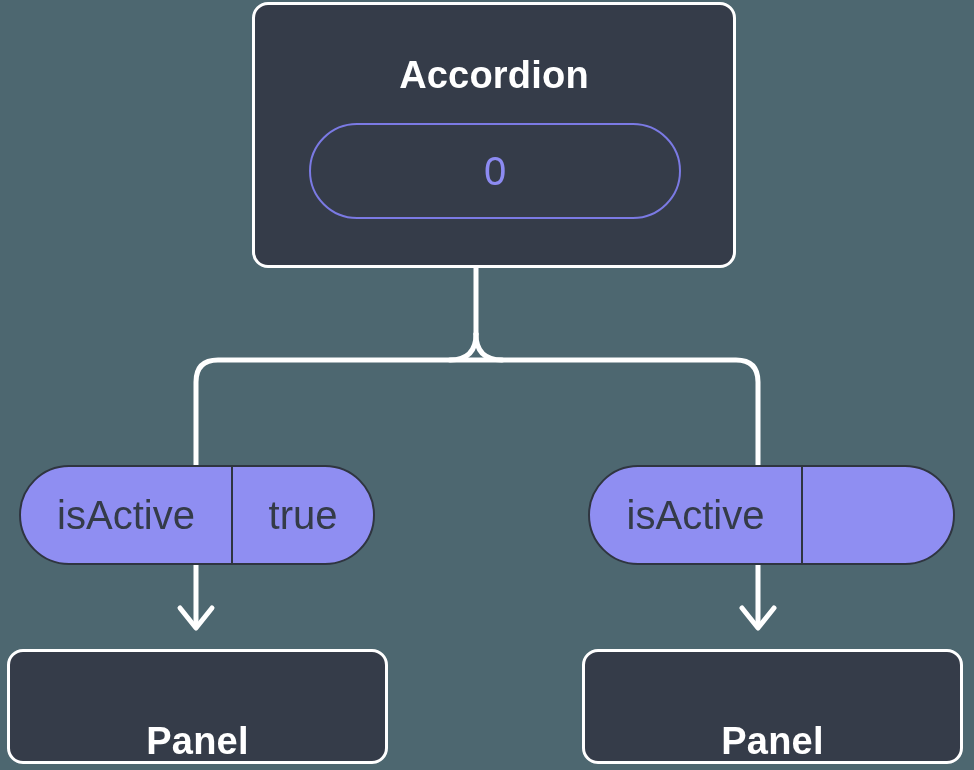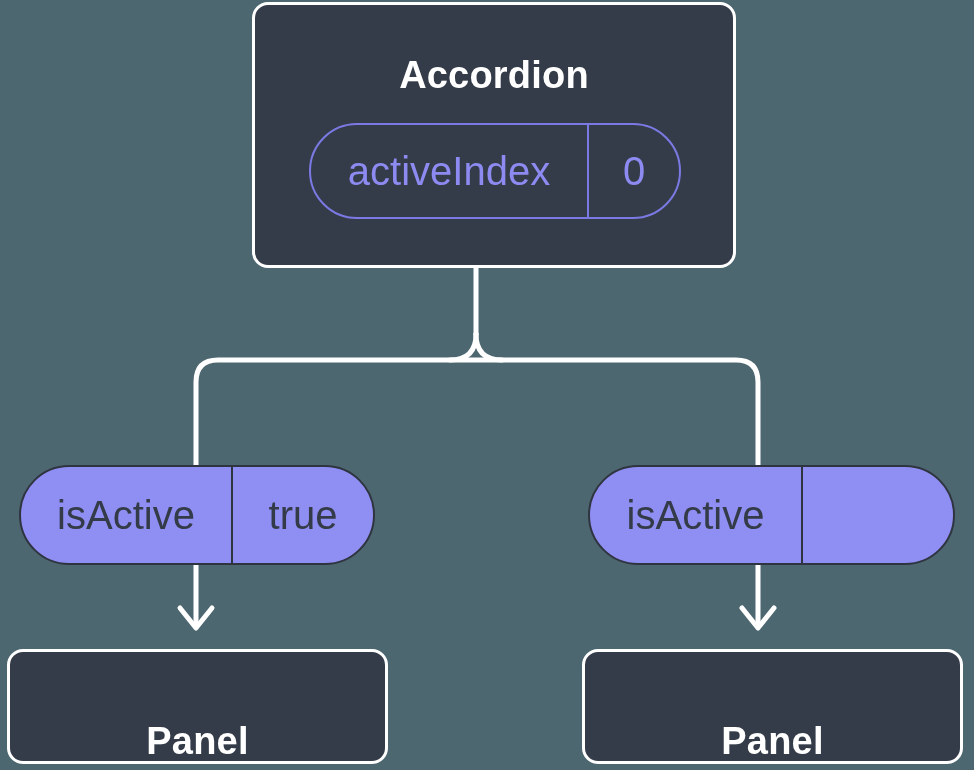--- a/index.html
+++ b/index.html
@@ -78,21 +78,20 @@
     <path d="M 476 334 Q 476 360 450 360"></path>
     <path d="M 476 334 Q 476 360 502 360"></path>
     <path d="M 196 626 V 382 Q 196 360 218 360 H 736 Q 758 360 758 382 V 626"></path>
     <path d="M 180 608 L 196 628 L 212 608"></path>
     <path d="M 742 608 L 758 628 L 774 608"></path>
   </svg>
 
   <div class="node accordion-box">
     <div class="node-title">Accordion</div>
     <div class="state-pill">
-      <div class="cell key">activeIndex</div>
       <div class="cell val">0</div>
     </div>
   </div>
 
   <div class="prop-pill left">
     <div class="cell key">isActive</div>
     <div class="cell val">true</div>
   </div>
 
   <div class="prop-pill right">

